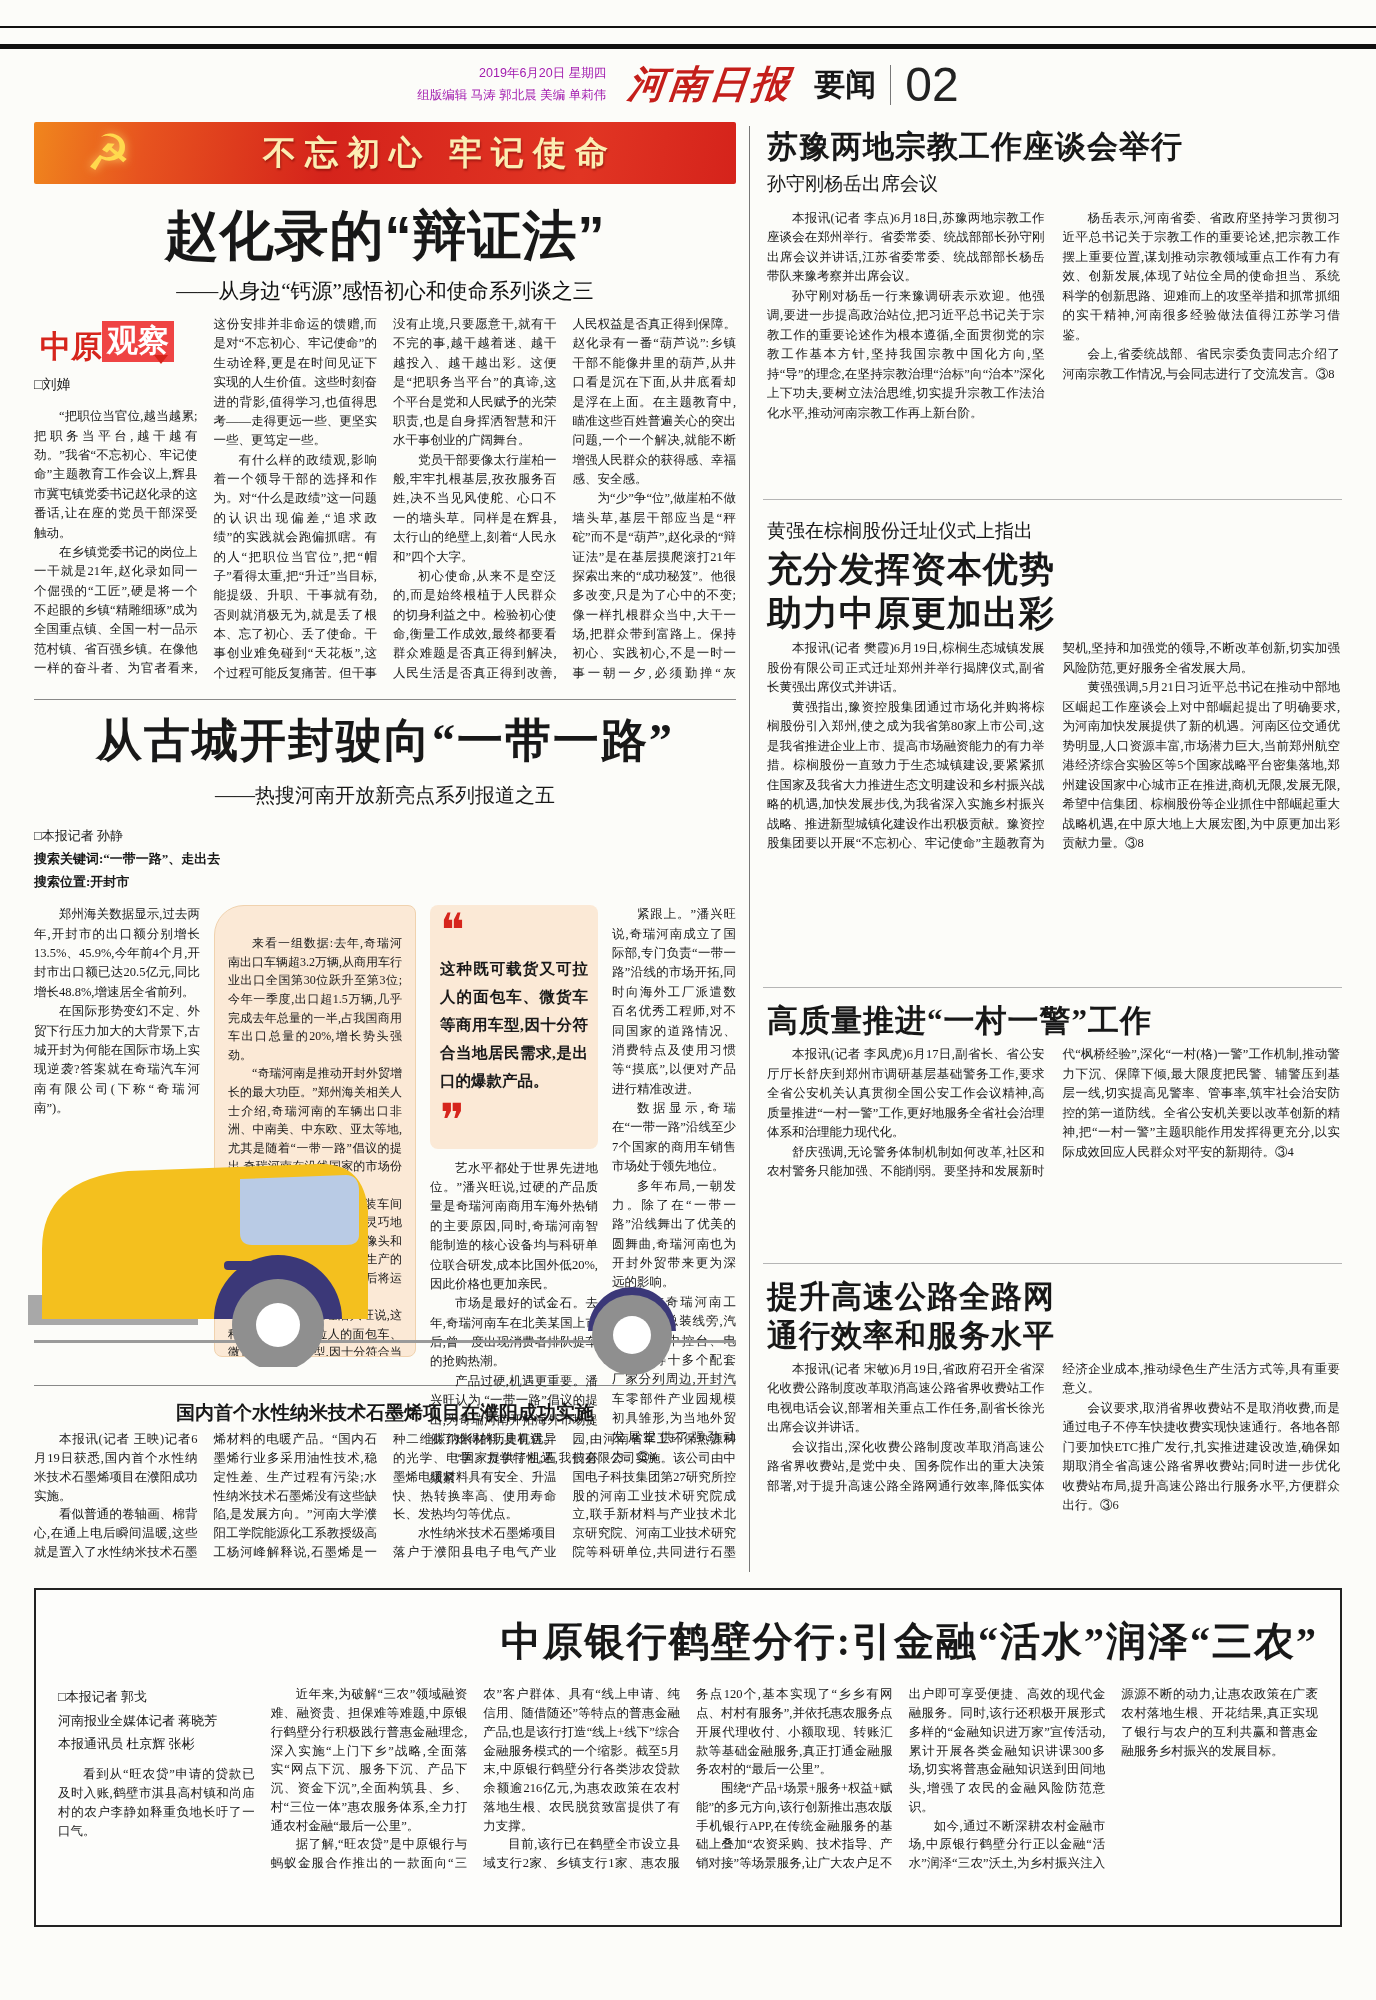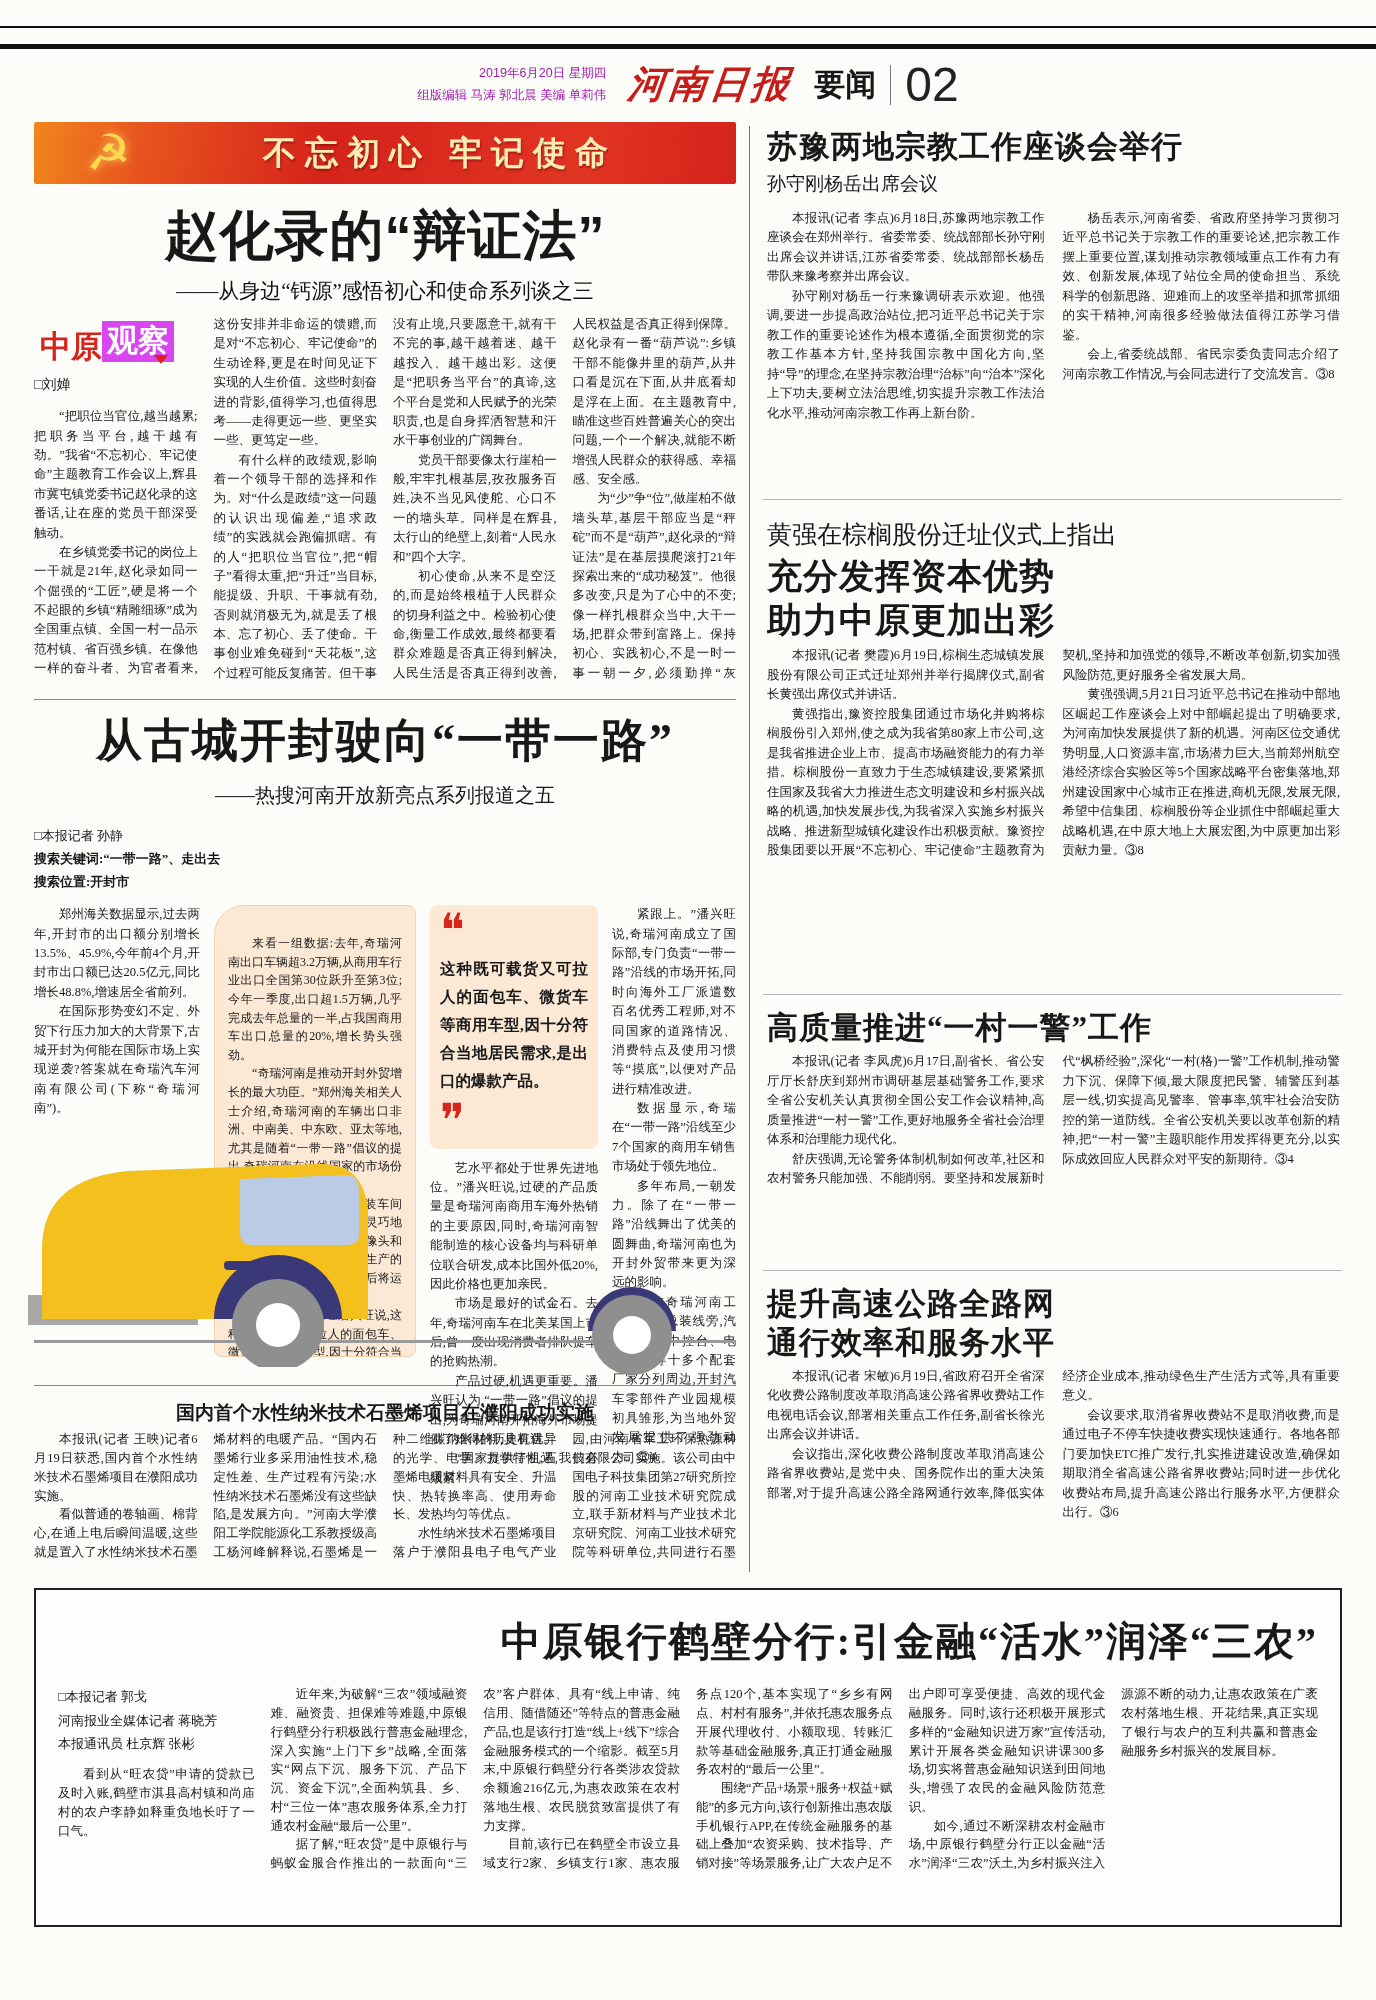--- a/index.html
+++ b/index.html
@@ -34,21 +34,21 @@
   
   .main-title{font-size:54px;font-weight:900;text-align:center;letter-spacing:1px;
           margin:16px 0 2px;font-family:"Liberation Sans","DejaVu Sans",sans-serif;}
   .main-sub{font-size:21px;text-align:center;margin:4px 0 10px;color:#111;}
   .main-body{height:372px;column-count:4;column-gap:16px;text-align:justify;
           font-size:12.5px;line-height:1.55;overflow:hidden;}
   .para{margin:0;text-indent:2em;}
   .zy-logo{display:flex;align-items:flex-end;gap:0;margin:6px 0 12px;padding-left:6px;}
   .zy-l{color:#d6251c;font-weight:900;font-size:31px;line-height:1;
         font-family:"Liberation Sans",sans-serif;}
-  .zy-r{background:#d946ef;color:#fff;font-weight:900;font-size:31px;line-height:1.15;
+  .zy-r{background:#ef4444;color:#fff;font-weight:900;font-size:31px;line-height:1.15;
         padding:2px 5px 3px;position:relative;font-family:"Liberation Sans",sans-serif;}
   .zy-r::after{content:'';position:absolute;right:6px;bottom:-9px;border:7px solid transparent;
         border-top:9px solid #d6251c;}
   .author{font-size:14px;margin:0 0 12px;text-indent:0;}
   .section-rule{border:none;border-top:1px solid #888;margin:12px 0 8px;}
   
   .belt-title{font-size:46px;font-weight:900;text-align:center;letter-spacing:2px;margin:10px 0 0;}
   .belt-sub{font-size:20px;text-align:center;margin:10px 0 16px;}
   .belt-byline{font-size:13px;line-height:1.75;margin-bottom:12px;}
   .belt-byline .bold{font-weight:700;}
@@ -68,21 +68,21 @@
   .truck{position:absolute;left:-6px;bottom:6px;width:358px;height:218px;z-index:3;}
   .road{position:absolute;left:0;right:0;bottom:30px;height:3px;background:#9a9a9a;z-index:1;}
   .spare-wheel{position:absolute;left:552px;bottom:-6px;width:92px;height:96px;z-index:2;}
   
   .gr-kicker{font-size:19px;font-weight:700;text-align:center;margin:14px 0 4px;}
   .gr-title{font-size:38px;font-weight:900;text-align:center;letter-spacing:2px;margin:2px 0 12px;}
   .gr-body{height:142px;column-count:4;column-gap:16px;font-size:12.5px;line-height:1.5;
            text-align:justify;overflow:hidden;}
   
   .r-art{padding:4px 2px 0 4px;}
-  .r-kicker{font-size:25px;font-weight:400;margin:6px 0 4px;}
+  .r-kicker{font-size:19px;font-weight:400;margin:6px 0 4px;}
   .r-title{font-size:31px;font-weight:900;line-height:1.25;margin:2px 0 4px;letter-spacing:1px;}
   .r-title.big{font-size:35px;}
   .r-sub{font-size:19px;margin:2px 0 12px;}
   .r-body{column-count:2;column-gap:18px;font-size:12.5px;line-height:1.56;
           text-align:justify;overflow:hidden;}
   .h280{height:278px;} .h330{height:336px;} .h200{height:206px;} .h190{height:196px;}
   .r-divider{border:none;border-top:1px solid #b5b5b5;margin:12px 0 8px;}
   
   .bank-box{margin:16px 34px 0;border:2px solid #222;padding:16px 22px 14px;background:#fdfdfb;}
   .bank-title{font-size:40px;font-weight:700;text-align:right;letter-spacing:2px;margin:8px 0 16px;}

